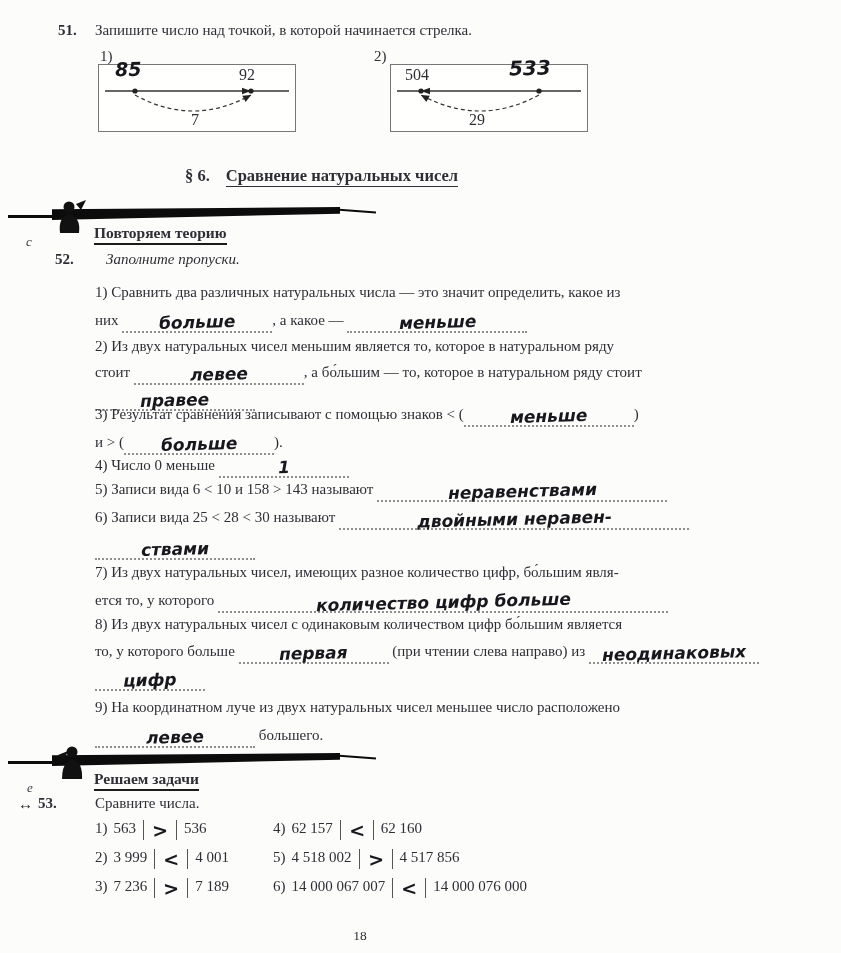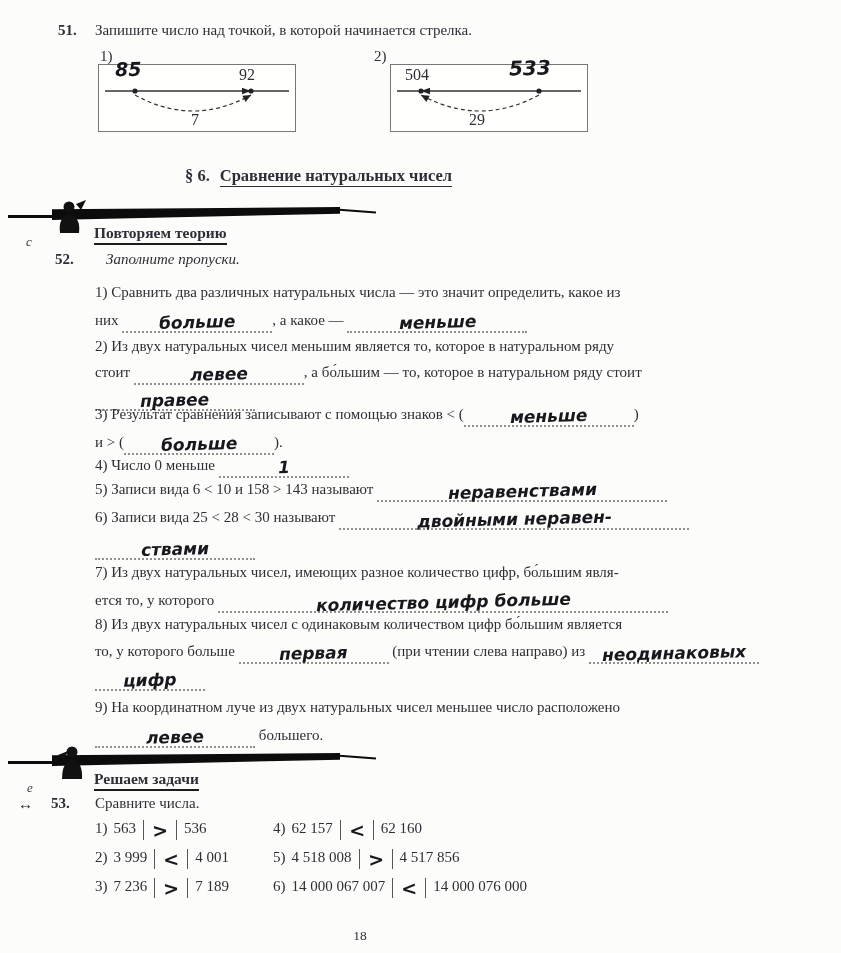--- a/index.html
+++ b/index.html
@@ -25,21 +25,21 @@
   
   .dlabel{position:absolute;left:2px;top:0;font-size:15px;}
   .dbox{position:absolute;top:16px;width:196px;height:66px;border:1px solid #777;background:#fffffe;}
   .dnum{position:absolute;}
   .plabel{position:absolute;font-size:16px;}
   .nl{stroke:#333;stroke-width:1.3;}
   .arc{fill:none;stroke:#333;stroke-width:1.2;stroke-dasharray:4 3;}
   .dot{fill:#222;}
   
   .sec{font-weight:bold;font-size:16.5px;}
-  .sec-underline{border-bottom:1.6px solid #2e2e36;padding-bottom:1px;margin-left:6px;}
+  .sec-underline{border-bottom:1.6px solid #2e2e36;padding-bottom:1px;margin-left:12px;}
   
   .banner{width:340px;height:46px;}
   .stripe{position:absolute;left:22px;top:5px;width:288px;height:13px;background:#0c0c0c;
           clip-path:polygon(0 18%,100% 0,100% 52%,0 100%);}
   .tail-l{position:absolute;left:-22px;top:13px;width:46px;height:2.5px;background:#0c0c0c;}
   .tail-r{position:absolute;left:306px;top:8px;width:40px;height:2px;background:#0c0c0c;transform:rotate(4deg);}
   .mascot{position:absolute;left:26px;top:-3px;}
   .banner-title{position:absolute;left:64px;top:22px;font-weight:bold;font-size:15.5px;
                 border-bottom:2px solid #1c1c1c;padding-bottom:1px;}
   .mark{font-size:13px;color:#3a3a42;font-style:italic;}
@@ -208,42 +208,42 @@
     <svg class="mascot" width="32" height="36" viewBox="0 0 32 36">
       <circle cx="16" cy="7" r="5.5" fill="#111"></circle>
       <path d="M6 34 Q6 17 16 14 Q27 17 26 34 Z" fill="#111"></path>
       <path d="M2 10 L12 6 L8 15 Z" fill="#111"></path>
     </svg>
     <div class="banner-title">Решаем задачи</div>
   </div>
   <span class="abs mark" style="left:27px;top:780px;">e</span>
   <span class="abs mark-arrow" style="left:18px;top:796px;">↔</span>
 
-  <span class="abs bold body-text" style="left:51px;top:795px;">53.</span>
+  <span class="abs bold body-text" style="left:38px;top:795px;">53.</span>
   <span class="abs body-text" style="left:95px;top:795px;">Сравните числа.</span>
 
   <div class="abs" style="left:95px;top:820px;width:620px;">
     <div class="cmp-grid">
       <div class="cmp">
         <span class="lbl">1)</span><span>563</span><span class="slot">
             <span class="hw">&gt;</span>
           </span><span>536</span>
       </div>
       <div class="cmp">
         <span class="lbl">4)</span><span>62 157</span><span class="slot">
             <span class="hw">&lt;</span>
           </span><span>62 160</span>
       </div>
       <div class="cmp">
         <span class="lbl">2)</span><span>3 999</span><span class="slot">
             <span class="hw">&lt;</span>
           </span><span>4 001</span>
       </div>
       <div class="cmp">
-        <span class="lbl">5)</span><span>4 518 008</span><span class="slot">
+        <span class="lbl">5)</span><span>4 518 002</span><span class="slot">
             <span class="hw">&gt;</span>
           </span><span>4 517 856</span>
       </div>
       <div class="cmp">
         <span class="lbl">3)</span><span>7 236</span><span class="slot">
             <span class="hw">&gt;</span>
           </span><span>7 189</span>
       </div>
       <div class="cmp">
         <span class="lbl">6)</span><span>14 000 067 007</span><span class="slot">

